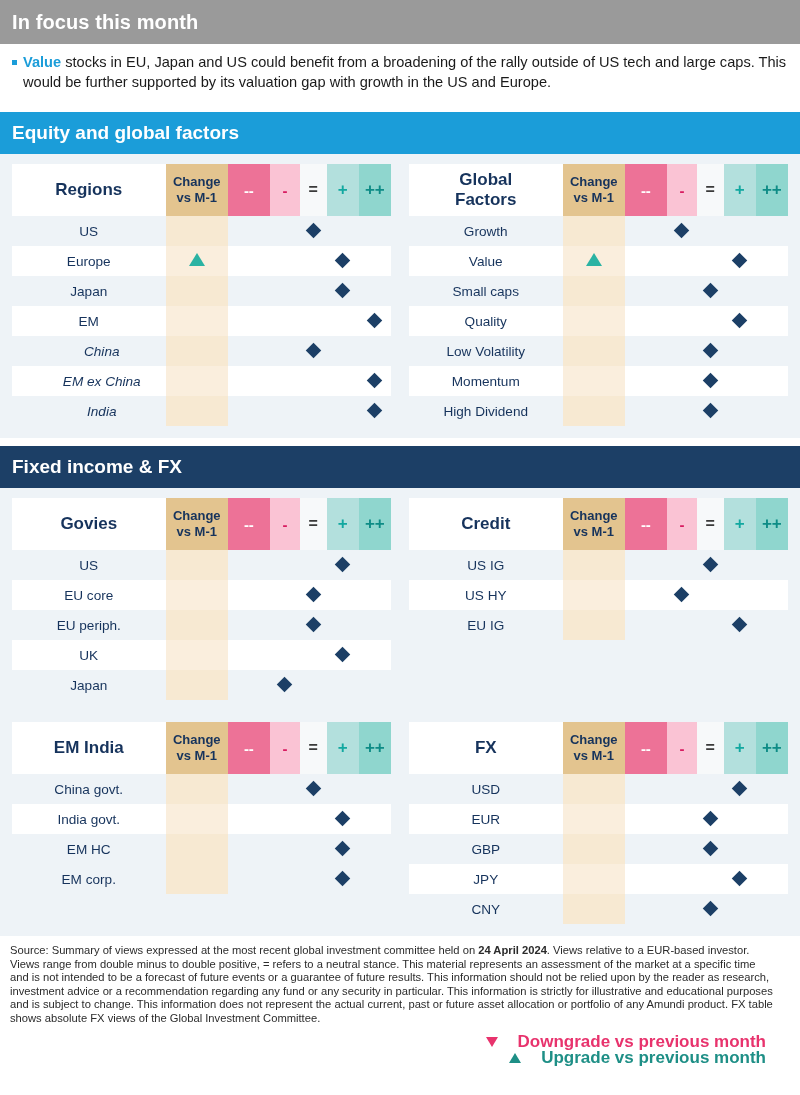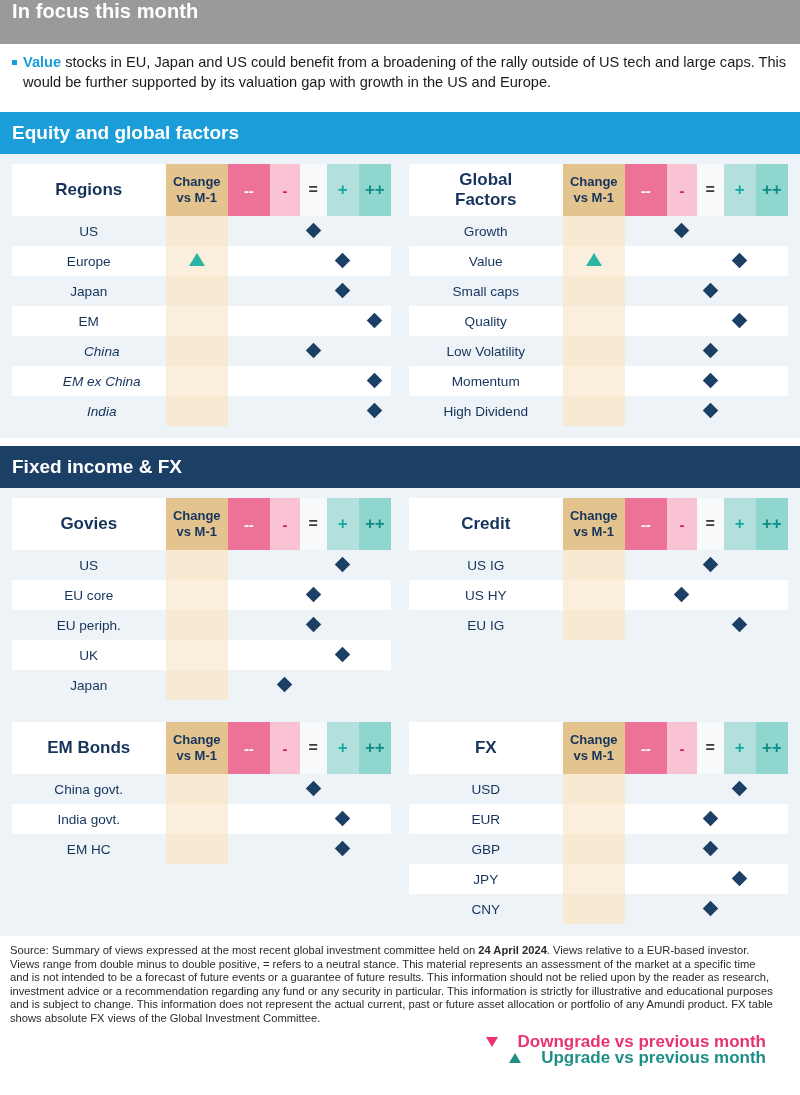--- a/index.html
+++ b/index.html
@@ -11,20 +11,21 @@
     font-family: "Liberation Sans", sans-serif;
     color: #1a1a1a;
     overflow: hidden;
   }
 
   
   .focus-bar {
     background: #9a9a9a;
     height: 44px;
     display: flex;
+    align-items: center;
     padding-left: 12px;
   }
   .focus-bar-title {
     color: #ffffff;
     font-size: 20px;
     font-weight: bold;
     letter-spacing: 0.1px;
   }
   .focus-body {
     padding: 8px 12px 12px 12px;
@@ -535,21 +536,21 @@
           <col class="c-label">
           <col class="c-change">
           <col class="c-dm">
           <col class="c-m">
           <col class="c-eq">
           <col class="c-p">
           <col class="c-dp">
         </colgroup>
       <thead>
           <tr>
-        <th class="h-title">EM Bonds</th>
+        <th class="h-title">EM India</th>
         <th class="h-change"><span>Change</span><br><span>vs M-1</span></th>
         <th class="h-dm">--</th>
         <th class="h-m">-</th>
         <th class="h-eq">=</th>
         <th class="h-p">+</th>
         <th class="h-dp">++</th>
       </tr>
         </thead>
       <tbody>
           <tr class="odd">
@@ -565,20 +566,29 @@
             <td class="row-label">India govt.</td>
             <td class="cell-change"></td>
             <td></td>
             <td></td>
             <td></td>
             <td><span class="diamond"></span></td>
             <td></td>
           </tr>
           <tr class="odd">
             <td class="row-label">EM HC</td>
+            <td class="cell-change"></td>
+            <td></td>
+            <td></td>
+            <td></td>
+            <td><span class="diamond"></span></td>
+            <td></td>
+          </tr>
+          <tr class="odd">
+            <td class="row-label">EM corp.</td>
             <td class="cell-change"></td>
             <td></td>
             <td></td>
             <td></td>
             <td><span class="diamond"></span></td>
             <td></td>
           </tr>
         </tbody>
     </table>
   </div>

